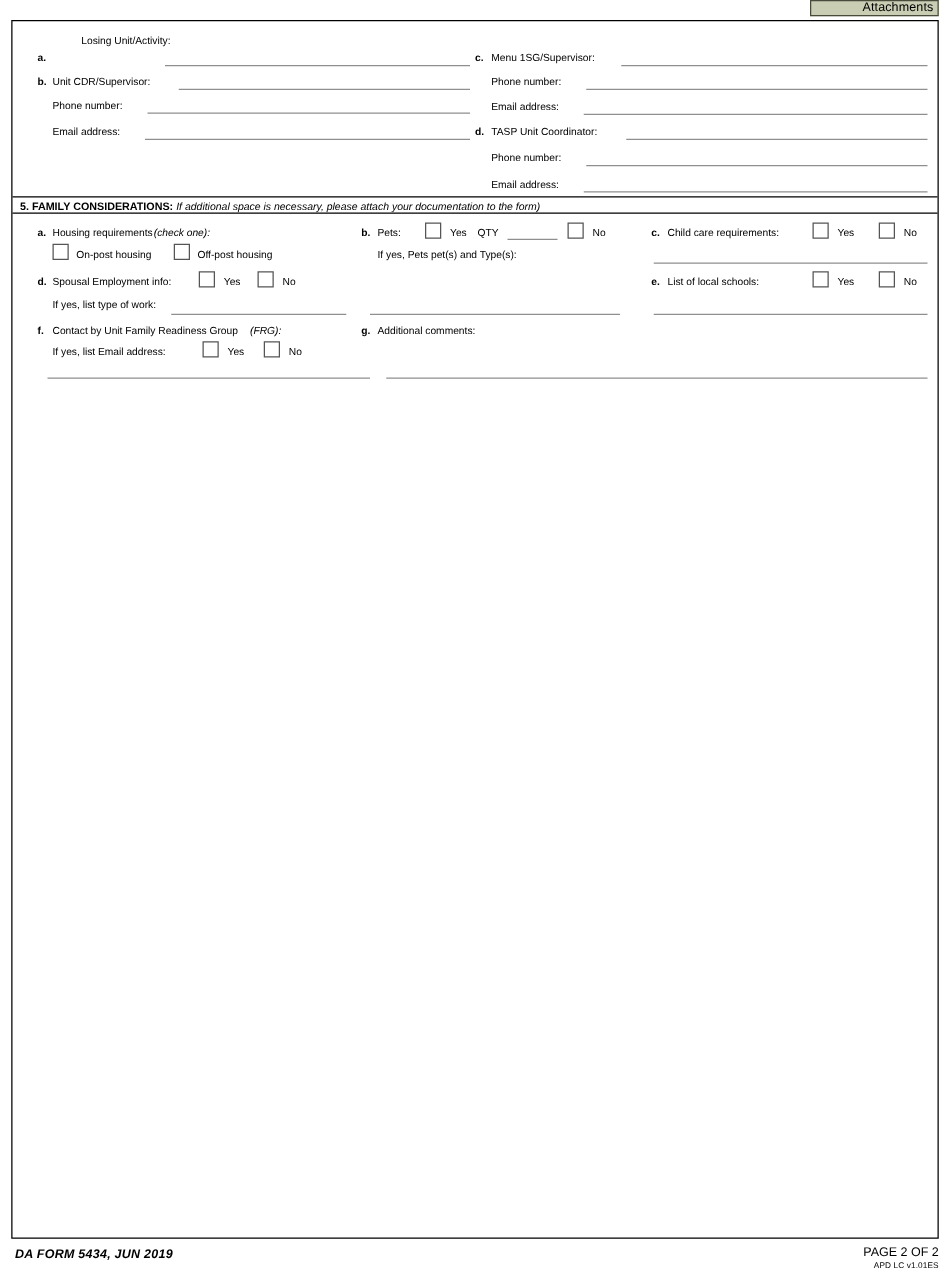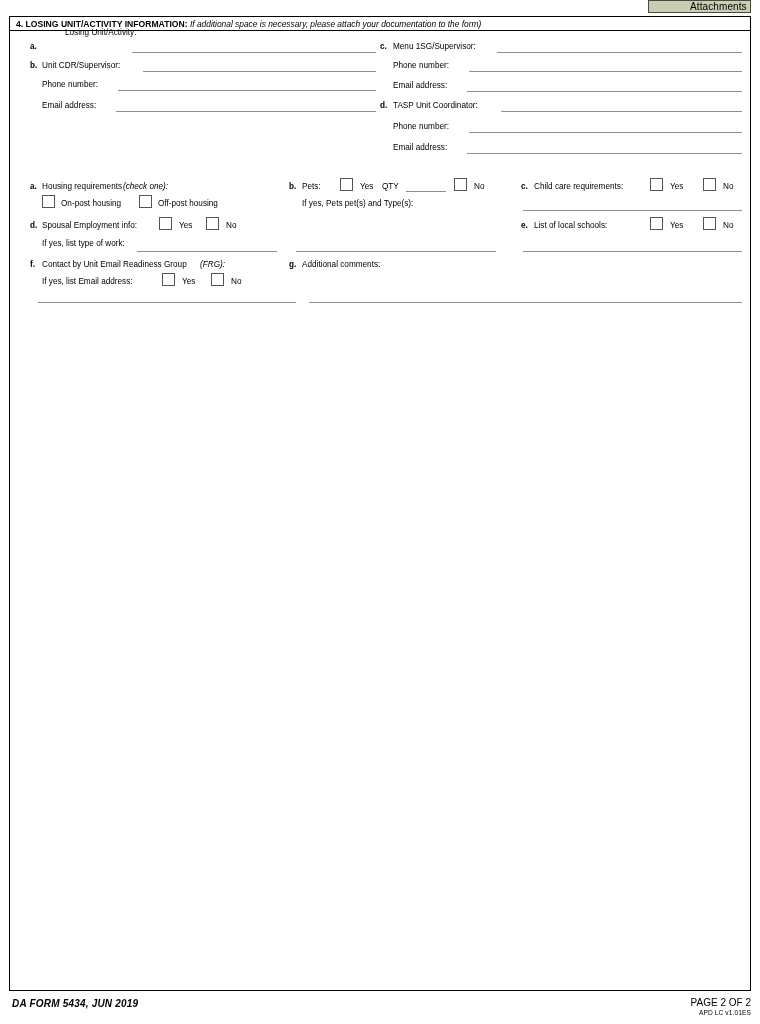--- a/index.html
+++ b/index.html
@@ -138,24 +138,20 @@
     letter-spacing: 0.1px;
   }
 </style>
 </head>
 <body>
 
 <div id="attachments-menu">Attachments Menu</div>
 
 <div id="form-frame">
 
-  <div id="sec4-header" class="section-header">
-    <span class="num-title">4. LOSING UNIT/ACTIVITY INFORMATION:</span>
-    <span class="hint">If additional space is necessary, please attach your documentation to the form)</span>
-  </div>
 
   <span class="item-letter" style="left:20px; top:25px;">a.</span>
   <span class="lbl" style="left:32px; top:11px;margin-left:23px;">Losing Unit/Activity:</span>
   <div class="rule" style="left:122px; top:35px; width:244px;"></div>
 
   <span class="item-letter" style="left:20px; top:44px;">b.</span>
   <span class="lbl" style="left:32px; top:44px;text-align:right;">Unit CDR/Supervisor:</span>
   <div class="rule" style="left:133px; top:54px; width:233px;"></div>
 
   <span class="lbl" style="left:32px; top:63px;">Phone number:</span>
@@ -177,20 +173,24 @@
   <span class="item-letter" style="left:370px; top:84px;">d.</span>
   <span class="lbl" style="left:383px; top:84px;">TASP Unit Coordinator:</span>
   <div class="rule" style="left:491px; top:94px; width:241px;"></div>
 
   <span class="lbl" style="left:383px; top:105px;">Phone number:</span>
   <div class="rule" style="left:459px; top:115px; width:273px;"></div>
 
   <span class="lbl" style="left:383px; top:126px;">Email address:</span>
   <div class="rule" style="left:457px; top:136px; width:275px;"></div>
 
+  <div id="sec5-header" class="section-header">
+    <span class="num-title">5. FAMILY CONSIDERATIONS:</span>
+    <span class="hint">If additional space is necessary, please attach your documentation to the form)</span>
+  </div>
 
   <span class="item-letter" style="left:20px; top:165px;">a.</span>
   <span class="lbl" style="left:32px; top:165px;">Housing requirements</span>
   <span class="lbl ital" style="left:113px; top:165px;">(check one):</span>
 
   <div class="cbox" style="left:32px; top:178px;"></div>
   <span class="lbl" style="left:51px; top:182px;">On-post housing</span>
 
   <div class="cbox" style="left:129px; top:178px;"></div>
   <span class="lbl" style="left:148px; top:182px;">Off-post housing</span>
@@ -231,21 +231,21 @@
   <span class="item-letter" style="left:511px; top:204px;">e.</span>
   <span class="lbl" style="left:524px; top:204px;">List of local schools:</span>
   <div class="cbox" style="left:640px; top:200px;"></div>
   <span class="lbl" style="left:660px; top:204px;">Yes</span>
   <div class="cbox" style="left:693px; top:200px;"></div>
   <span class="lbl" style="left:713px; top:204px;">No</span>
 
   <div class="rule" style="left:513px; top:234px; width:219px;"></div>
 
   <span class="item-letter" style="left:20px; top:243px;">f.</span>
-  <span class="lbl" style="left:32px; top:243px;">Contact by Unit Email Readiness Group</span>
+  <span class="lbl" style="left:32px; top:243px;">Contact by Unit Family Readiness Group</span>
   <span class="lbl ital" style="left:190px; top:243px;">(FRG):</span>
 
   <span class="lbl" style="left:32px; top:260px;">If yes, list Email address:</span>
   <div class="cbox" style="left:152px; top:256px;"></div>
   <span class="lbl" style="left:172px; top:260px;">Yes</span>
   <div class="cbox" style="left:201px; top:256px;"></div>
   <span class="lbl" style="left:221px; top:260px;">No</span>
 
   <div class="rule" style="left:28px; top:285px; width:258px;"></div>
 

